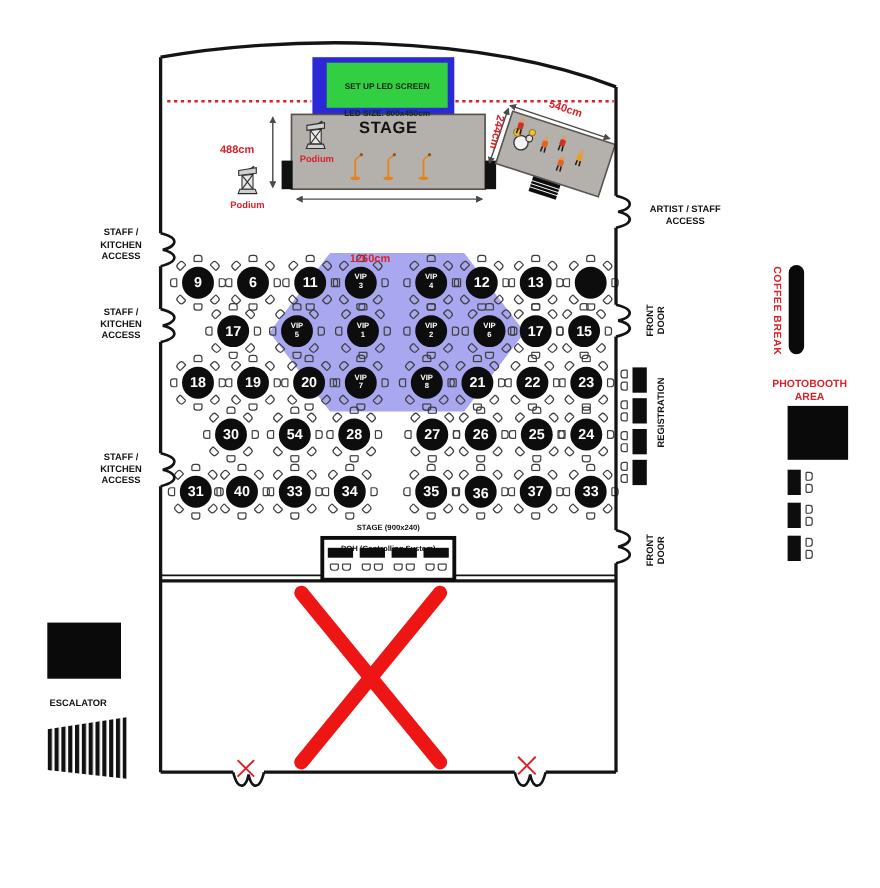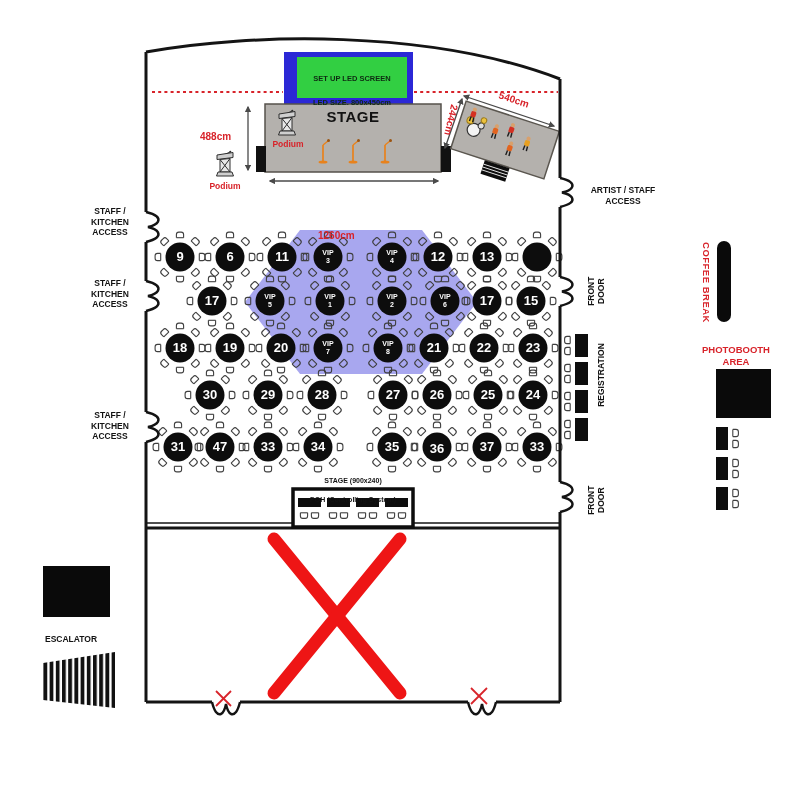--- a/index.html
+++ b/index.html
@@ -1342,28 +1342,28 @@
       <div class="tnum" style="left: 197px; top: 293px;">17</div>
       <div class="tnum" style="left: 472px; top: 293px;">17</div>
       <div class="tnum" style="left: 516px; top: 293px;">15</div>
       <div class="tnum" style="left: 165px; top: 340px;">18</div>
       <div class="tnum" style="left: 215px; top: 340px;">19</div>
       <div class="tnum" style="left: 266px; top: 340px;">20</div>
       <div class="tnum" style="left: 419px; top: 340px;">21</div>
       <div class="tnum" style="left: 469px; top: 340px;">22</div>
       <div class="tnum" style="left: 518px; top: 340px; text-align: center;">23</div>
       <div class="tnum" style="left: 195px; top: 387px;">30</div>
-      <div class="tnum" style="left: 253px; top: 387px;">29</div>
+      <div class="tnum" style="left: 253px; top: 387px;">54</div>
       <div class="tnum" style="left: 307px; top: 387px;">28</div>
       <div class="tnum" style="left: 378px; top: 387px;">27</div>
       <div class="tnum" style="left: 422px; top: 387px;">26</div>
       <div class="tnum" style="left: 473px; top: 387px;">25</div>
       <div class="tnum" style="left: 518px; top: 387px;">24</div>
       <div class="tnum" style="left: 163px; top: 439px;">31</div>
-      <div class="tnum" style="left: 205px; top: 439px;">47</div>
+      <div class="tnum" style="left: 205px; top: 439px;">40</div>
       <div class="tnum" style="left: 253px; top: 439px;">33</div>
       <div class="tnum" style="left: 303px; top: 439px;">34</div>
       <div class="tnum" style="left: 377px; top: 439px;">35</div>
       <div class="tnum" style="left: 422px; top: 441px;">36</div>
       <div class="tnum" style="left: 472px; top: 439px;">37</div>
       <div class="tnum" style="left: 522px; top: 439px;">33</div>
       <div class="vnum" style="left: 313px; top: 248.5px;">VIP
 3</div>
       <div class="vnum" style="left: 377px; top: 248.5px;">VIP
 4</div>

